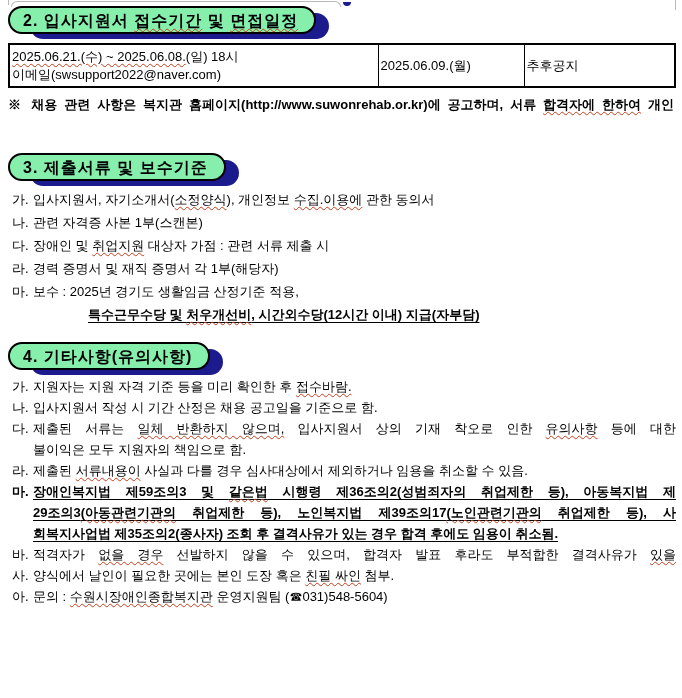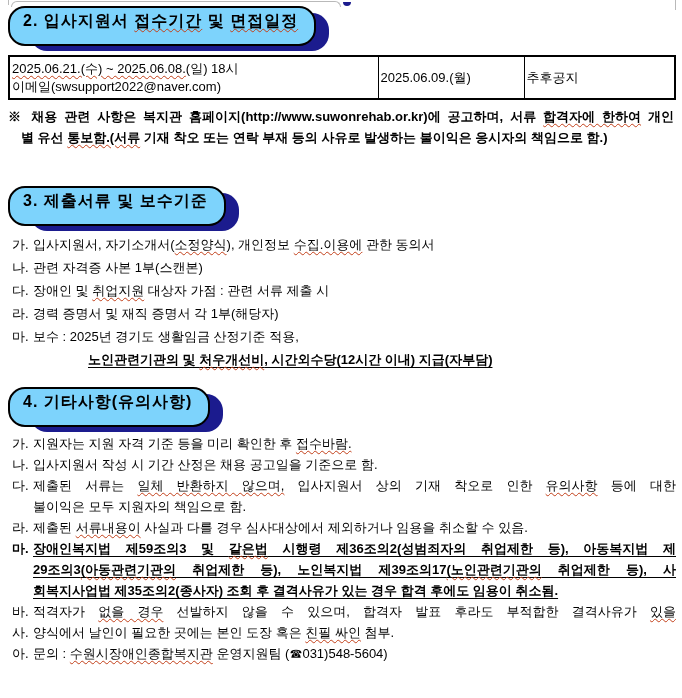--- a/index.html
+++ b/index.html
@@ -11,22 +11,22 @@
   .art-vline-right{position:absolute;left:675px;top:0;width:1px;height:10px;background:#b9b9b9;}
   .art-arc{position:absolute;left:11px;top:1px;width:328px;height:5px;
            border:1px solid #b9b9b9;border-bottom:none;border-radius:9px 9px 0 0;}
   .art-navy-dot{position:absolute;left:343px;top:2px;width:8px;height:4px;background:#1b1b8e;border-radius:0 0 5px 5px;}
 
   
   .hd-row{margin-left:8px;}
   .hd{position:relative;display:inline-block;}
   .hd .swoosh{position:absolute;left:22px;top:7px;right:-13px;bottom:-5px;
               background:#1b1b8e;border-radius:17px;}
-  .hd .face{position:relative;background:#7dd3fc;border:2px solid #000;border-radius:17px;
-            padding:3px 16px 12px 13px;font-size:16px;font-weight:bold;letter-spacing:1px;}
+  .hd .face{position:relative;background:#86efac;border:2px solid #000;border-radius:17px;
+            padding:3px 16px 0 13px;font-size:16px;font-weight:bold;letter-spacing:1px;}
   .hd2{margin-top:6px;}
   .hd3{margin-top:38px;}
   .hd4{margin-top:16px;}
 
   
   .tbl{width:666px;margin:9px 0 0 8px;border-collapse:collapse;border:2px solid #000;
        font-size:13px;table-layout:fixed;}
   .tbl td{border:1px solid #000;text-align:center;vertical-align:middle;padding:2px 2px;}
   .tbl tr.thead td{height:40px;font-weight:bold;}
   .tbl tr.tdata td{height:37px;}
@@ -89,21 +89,20 @@
           </td>
       <td>
             <div class="ln">추후공지</div>
           </td>
     </tr>
   </tbody>
     </table>
 
   <div class="note">
       <div class="ln just">※ 채용 관련 사항은 복지관 홈페이지(http://www.suwonrehab.or.kr)에 공고하며, 서류 <span class="w">합격자에 한하여</span> 개인</div>
-      <div class="ln">별 유선 <span class="w">통보함.(서류</span> 기재 착오 또는 연락 부재 등의 사유로 발생하는 불이익은 응시자의 책임으로 함.)</div>
     </div>
 
   <div class="hd-row hd3">
     <div class="hd">
       <div class="swoosh"></div>
       <div class="face">
           <div class="ln">3. 제출서류 및 보수기준</div>
         </div>
     </div>
   </div>
@@ -131,21 +130,21 @@
       <div class="item">
         <span class="label">라.</span>
         <div class="content">
           <div class="ln">경력 증명서 및 재직 증명서 각 1부(해당자)</div>
         </div>
       </div>
       <div class="item">
         <span class="label">마.</span>
         <div class="content">
           <div class="ln">보수 : 2025년 경기도 생활임금 산정기준 적용,</div>
-          <div class="ln ind"><span class="bu">노인관련기관의 및 </span><span class="bu"><span class="w">처우개선비</span></span><span class="bu">, 시간외수당(12시간 이내) 지급(자부담)</span></div>
+          <div class="ln ind"><span class="bu">특수근무수당 및 </span><span class="bu"><span class="w">처우개선비</span></span><span class="bu">, 시간외수당(12시간 이내) 지급(자부담)</span></div>
         </div>
       </div>
     </div>
 
   <div class="hd-row hd4">
     <div class="hd">
       <div class="swoosh"></div>
       <div class="face">
           <div class="ln">4. 기타사항(유의사항)</div>
         </div>

